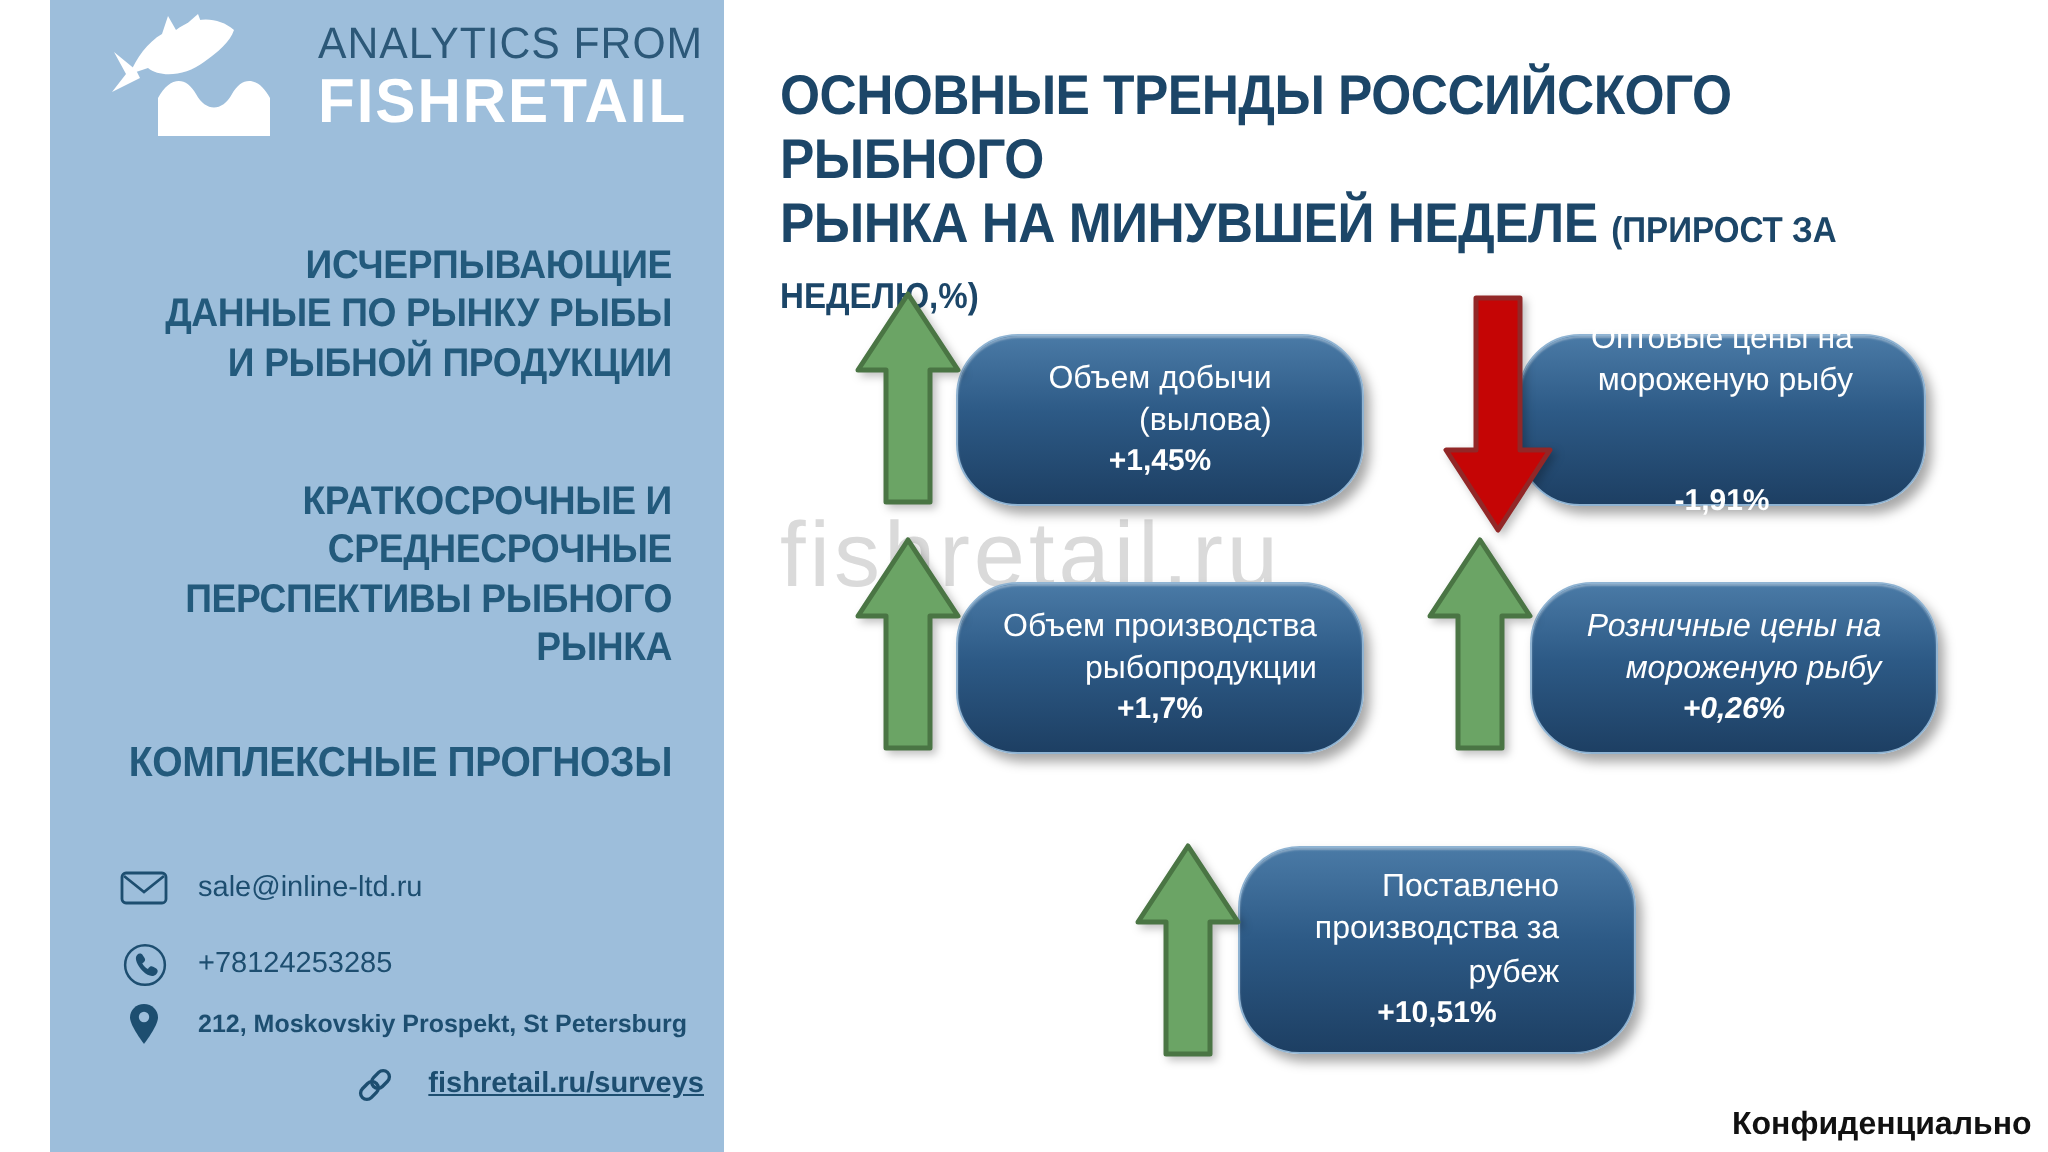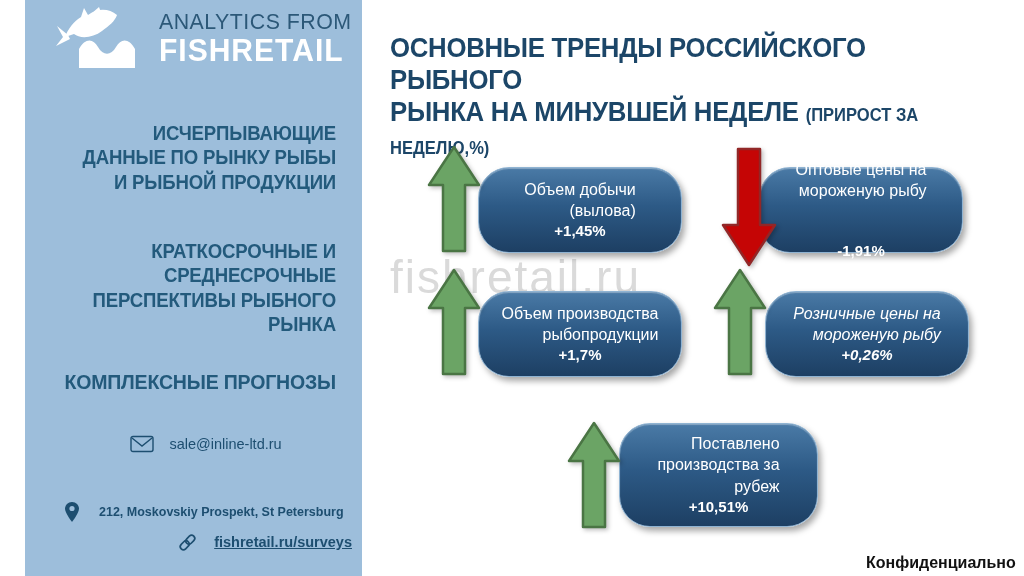--- a/index.html
+++ b/index.html
@@ -30,21 +30,21 @@
     white-space:pre-line;transform:scaleX(.93);transform-origin:right top;
     letter-spacing:-.2px;
   }
   .h1{top:121px;}
   .h2{top:239px;}
   .h3{top:369px;font-size:21px;}
   .contact-row{
     position:absolute;left:34px;right:10px;height:28px;
     display:flex;align-items:center;gap:14px;
   }
-  .c1{top:430px;justify-content:center;} .c2{top:468px;} .c3{top:498px;} .c4{top:528px;justify-content:flex-end;}
+  .c1{top:430px;} .c2{top:468px;} .c3{top:498px;} .c4{top:528px;justify-content:flex-end;}
   .contact-icon{width:26px;height:26px;display:flex;align-items:center;justify-content:center;flex:0 0 26px;}
   .contact-text{color:#1d4e70;font-size:14px;}
   .c3 .contact-text{font-size:12.5px;font-weight:700;}
   .c1 .contact-text,.c2 .contact-text{font-size:14.5px;}
   .contact-link{color:#1d4e70;font-size:14.5px;font-weight:700;text-decoration:underline;cursor:pointer;}
   
   .main-title{
     position:absolute;left:390px;top:32px;width:600px;
     color:#1c4668;font-weight:700;font-size:28px;line-height:1.15;
     white-space:pre-line;transform:scaleX(.92);transform-origin:left top;
@@ -111,20 +111,29 @@
   <div class="contact-row c1">
     <span class="contact-icon">
       <svg width="24" height="18" viewBox="0 0 24 18">
         <rect x="1" y="1.5" width="22" height="15" rx="2" fill="none" stroke="#1d4e70" stroke-width="1.4"></rect>
         <polyline points="2,3 12,11 22,3" fill="none" stroke="#1d4e70" stroke-width="1.4"></polyline>
       </svg>
     </span>
     <span class="contact-text">sale@inline-ltd.ru</span>
   </div>
 
+  <div class="contact-row c2">
+    <span class="contact-icon">
+      <svg width="23" height="23" viewBox="0 0 22 22">
+        <circle cx="11" cy="11" r="9.5" fill="none" stroke="#1d4e70" stroke-width="1.2"></circle>
+        <path d="M7.2,6.2 c1,-1 2.2,-0.8 2.8,0.2 l0.8,1.3 c0.5,0.8 0.2,1.6 -0.5,2.1 l-0.6,0.4 c0.5,1.2 1.5,2.2 2.7,2.7 l0.4,-0.6 c0.5,-0.7 1.3,-1 2.1,-0.5 l1.3,0.8 c1,0.6 1.2,1.8 0.2,2.8 c-1.5,1.5 -4,1 -6.5,-1.5 c-2.5,-2.5 -4.2,-6.2 -2.7,-7.7 z" fill="#1d4e70"></path>
+      </svg>
+    </span>
+    <span class="contact-text">+78124253285</span>
+  </div>
 
   <div class="contact-row c3">
     <span class="contact-icon">
       <svg width="16" height="22" viewBox="0 0 16 22">
         <path d="M8,1 C4,1 1,4 1,7.8 C1,12 8,21 8,21 C8,21 15,12 15,7.8 C15,4 12,1 8,1 Z" fill="#1d4e70"></path>
         <circle cx="8" cy="7.5" r="2.6" fill="#9dbedb"></circle>
       </svg>
     </span>
     <span class="contact-text">212, Moskovskiy Prospekt, St Petersburg</span>
   </div>

